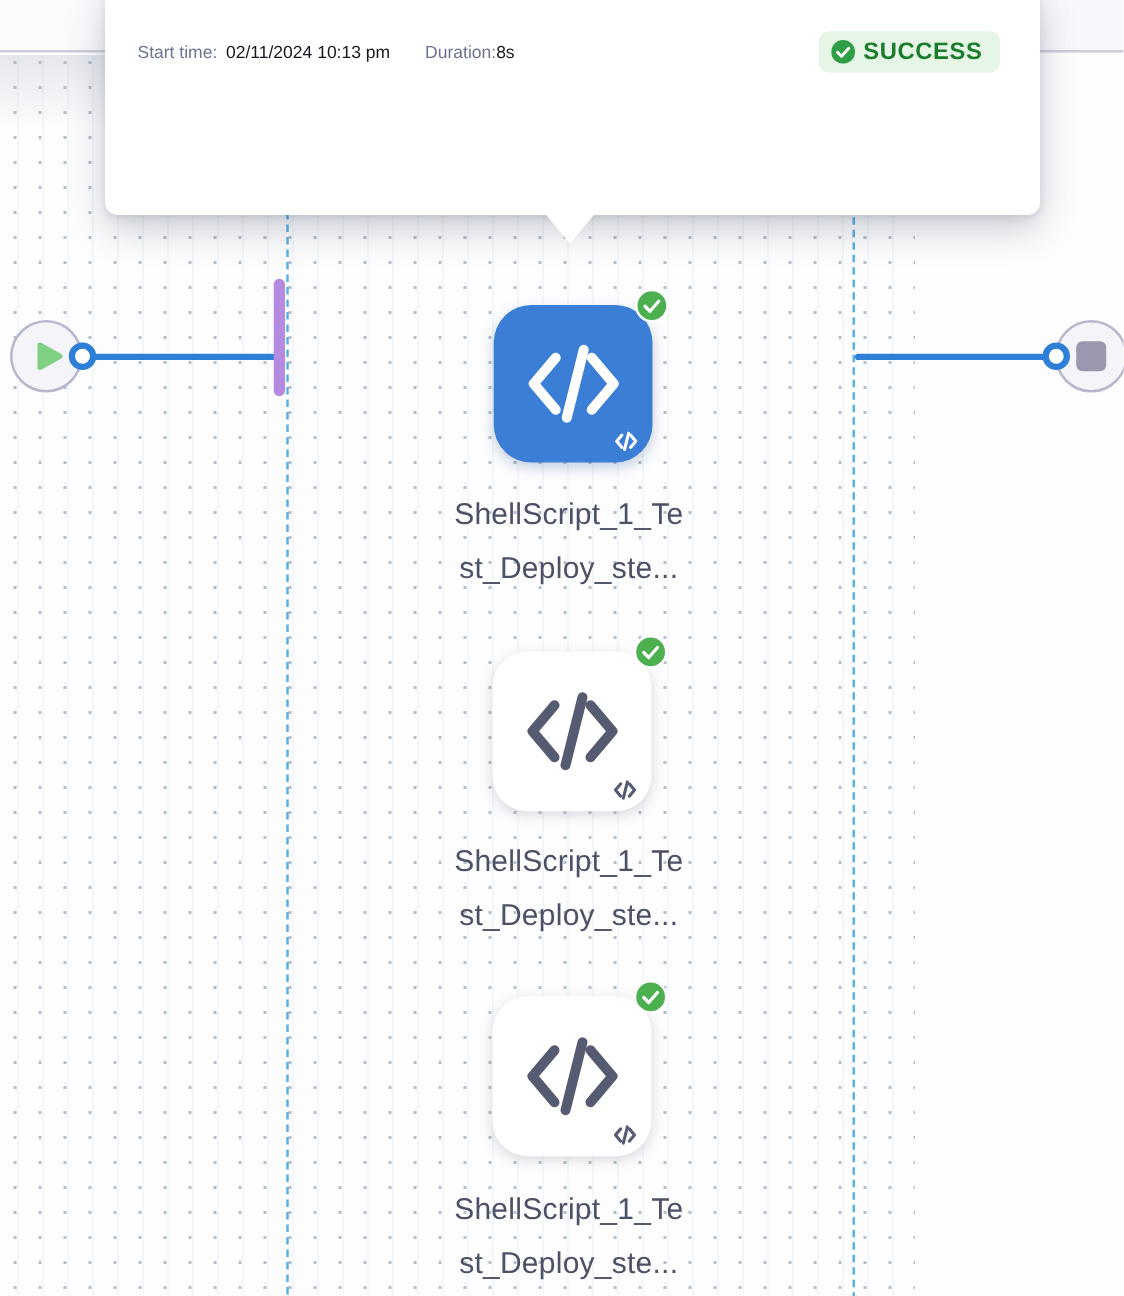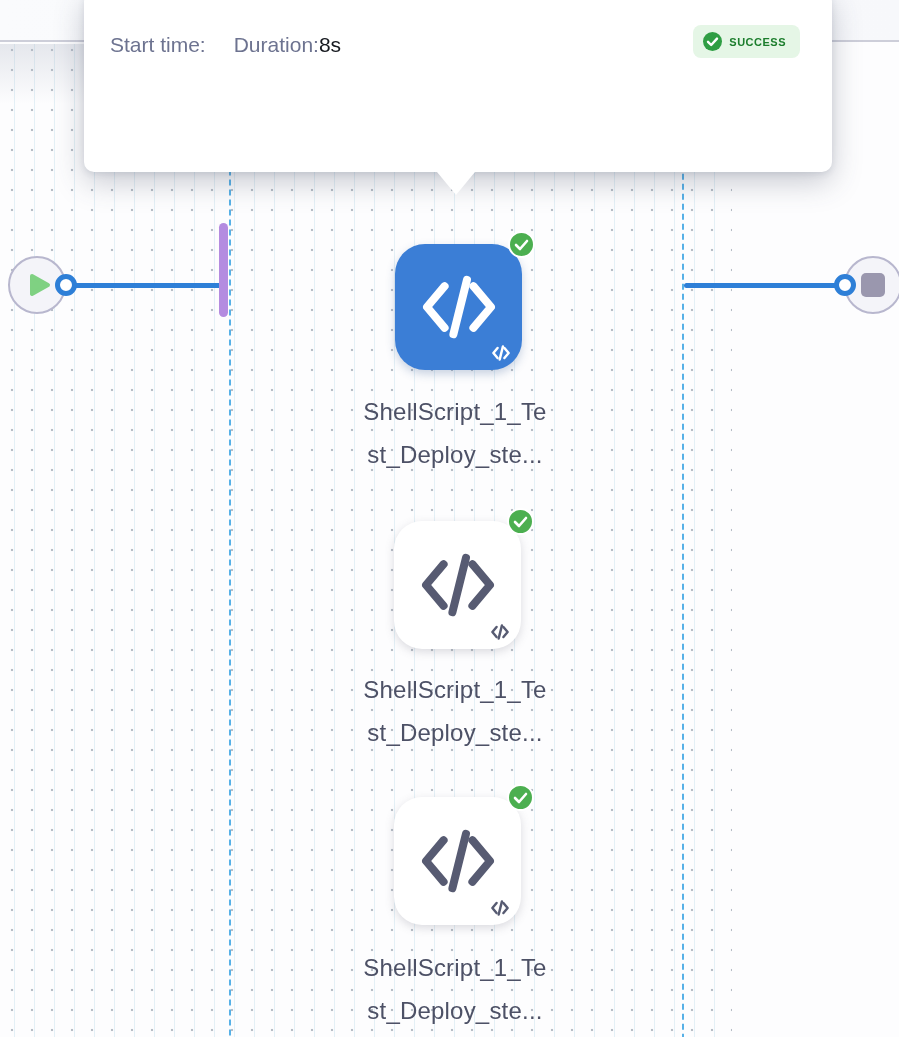--- a/index.html
+++ b/index.html
@@ -107,24 +107,24 @@
     border-top:23px solid #fff;
   }
   .tooltip-title{
     max-width:555px;font-size:25px;font-weight:700;color:var(--title,#15181e);
     line-height:44px;letter-spacing:-0.2px;word-break:break-word;
   }
   .status-badge{
     position:absolute;right:32px;top:33px;height:33px;
     display:flex;align-items:center;gap:7px;padding:0 14px 0 10px;
     background:var(--badge-bg,#e5f6e6);border-radius:8px;
-    color:var(--badge-text,#1b7d2c);font-size:11px;font-weight:700;letter-spacing:0.5px;
+    color:var(--badge-text,#1b7d2c);font-size:19px;font-weight:700;letter-spacing:0.5px;
   }
   .tooltip-meta{
-    margin-top:11px;font-size:21px;color:var(--title,#15181e);
+    margin-top:11px;font-size:14px;color:var(--title,#15181e);
     display:flex;align-items:center;
   }
   .muted{color:var(--muted,#6d7390);}
   .meta-gap{width:28px;}
   .meta-val{margin-left:7px;}
 </style>
 </head>
 <body>
 
 <div id="stage">
@@ -234,20 +234,21 @@
   <div class="tooltip">
     <div class="status-badge">
       <svg width="19" height="19" viewBox="0 0 19 19">
         <circle cx="9.5" cy="9.5" r="9.5" fill="#2f9e44"></circle>
         <polyline points="5,9.8 8.2,13 14,6.6" fill="none" stroke="#fff" stroke-width="2.4" stroke-linecap="round" stroke-linejoin="round"></polyline>
       </svg>
       <span>SUCCESS</span>
     </div>
     <div class="tooltip-meta">
       <span class="muted">Start time:</span>
+      <span class="meta-val">02/11/2024 10:13 pm</span>
       <span class="meta-gap"></span>
       <span class="muted">Duration:</span>
       <span>8s</span>
     </div>
     <div class="tooltip-caret"></div>
   </div>
 
 </div>
 
 </body></html>

